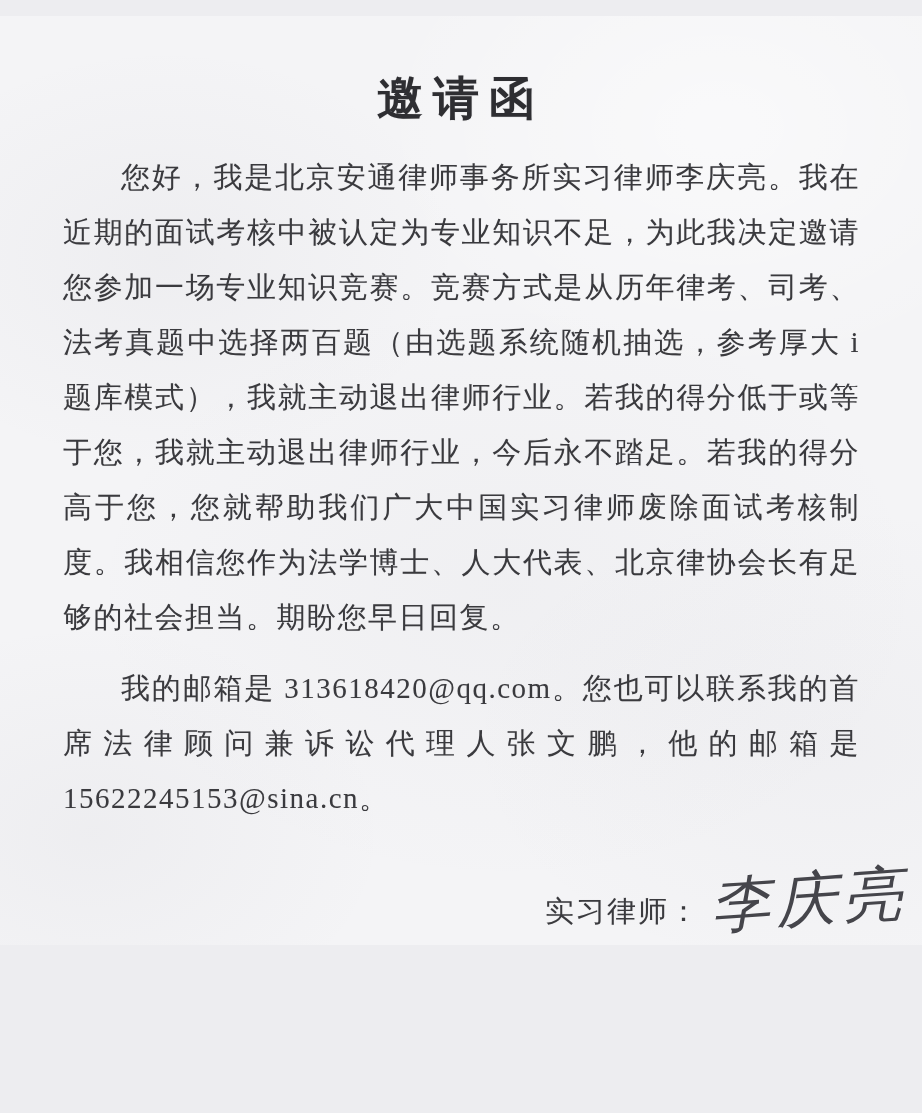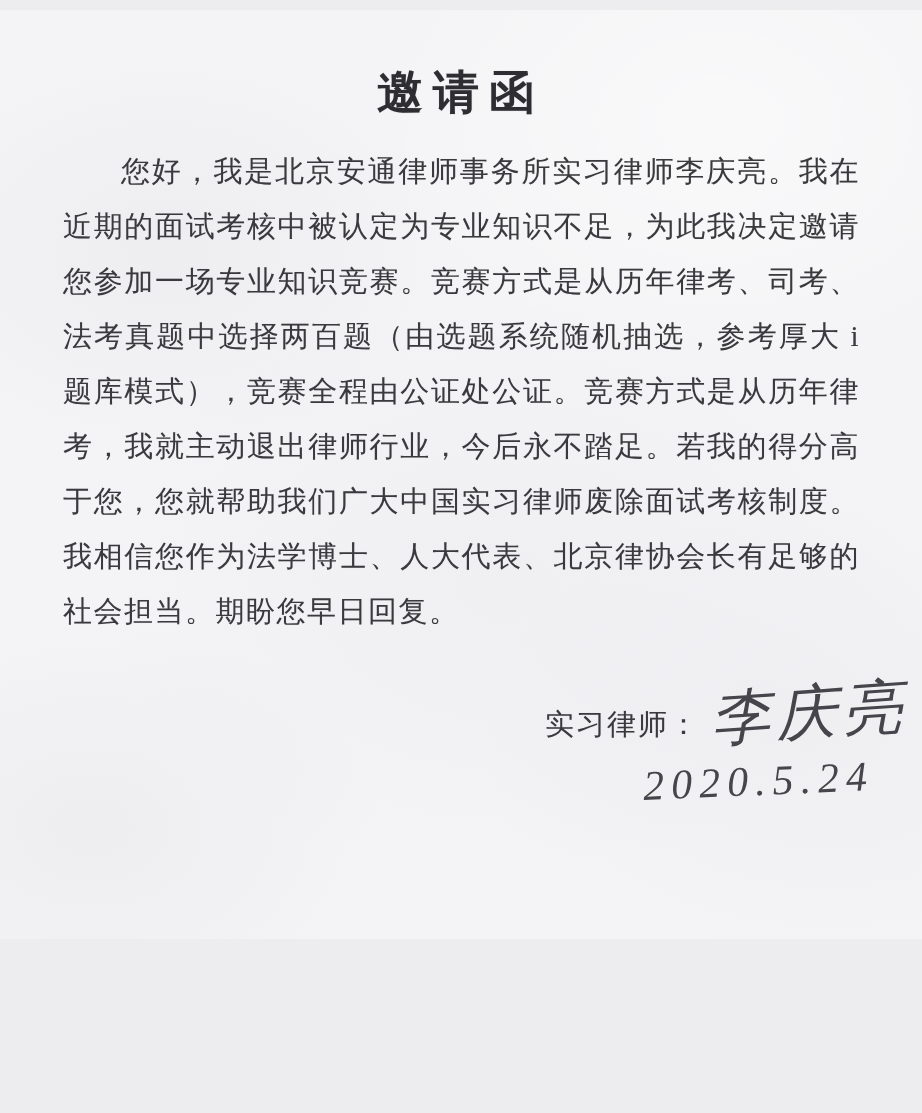--- a/index.html
+++ b/index.html
@@ -4,21 +4,21 @@
 <style>
   html, body {
     margin: 0;
     padding: 0;
     background: #ededf0;
   }
   .page {
     position: relative;
     width: 922px;
     height: 929px;
-    margin: 10px auto;
+    margin: 16px auto;
     overflow: hidden;
     background:
       radial-gradient(ellipse 420px 300px at 18% 26%, rgba(120,120,135,0.05), transparent 70%),
       radial-gradient(ellipse 500px 360px at 78% 12%, rgba(255,255,255,0.5), transparent 70%),
       radial-gradient(ellipse 600px 420px at 55% 62%, rgba(130,130,145,0.04), transparent 70%),
       radial-gradient(ellipse 420px 300px at 10% 88%, rgba(120,120,135,0.05), transparent 70%),
       radial-gradient(ellipse 520px 340px at 90% 78%, rgba(125,125,140,0.04), transparent 70%),
       #f4f4f6;
     font-family: "Liberation Serif", serif;
     color: #3a3a3e;
@@ -93,22 +93,23 @@
 </head>
 <body>
 
 <div class="page">
 
   <h1 class="title">邀请函</h1>
 
   <div class="letter-body">
 
 
-    <p class="body-paragraph" style="margin-top:20px;">您好，我是北京安通律师事务所实习律师李庆亮。我在近期的面试考核中被认定为专业知识不足，为此我决定邀请您参加一场专业知识竞赛。竞赛方式是从历年律考、司考、法考真题中选择两百题（由选题系统随机抽选，参考厚大 i 题库模式），竞赛全程由公证处公证。竞赛方式是从历年律考，我就主动退出律师行业，今后永不踏足。若我的得分高于您，您就帮助我们广大中国实习律师废除面试考核制度。我相信您作为法学博士、人大代表、北京律协会长有足够的社会担当。期盼您早日回复。</p>
+    <p class="body-paragraph" style="margin-top:20px;">您好，我是北京安通律师事务所实习律师李庆亮。我在近期的面试考核中被认定为专业知识不足，为此我决定邀请您参加一场专业知识竞赛。竞赛方式是从历年律考、司考、法考真题中选择两百题（由选题系统随机抽选，参考厚大 i 题库模式），我就主动退出律师行业。若我的得分低于或等于您，我就主动退出律师行业，今后永不踏足。若我的得分高于您，您就帮助我们广大中国实习律师废除面试考核制度。我相信您作为法学博士、人大代表、北京律协会长有足够的社会担当。期盼您早日回复。</p>
 
+    <p class="body-paragraph">我的邮箱是 313618420@qq.com。您也可以联系我的首席法律顾问兼诉讼代理人张文鹏，他的邮箱是 15622245153@sina.cn。</p>
 
   </div>
 
   <div class="signature-row">
     <span class="signature-label">实习律师：</span>
     <span class="signature-name">李庆亮</span>
   </div>
 
   <div class="date-row">
     <span class="handwritten-date">2020.5.24</span>

